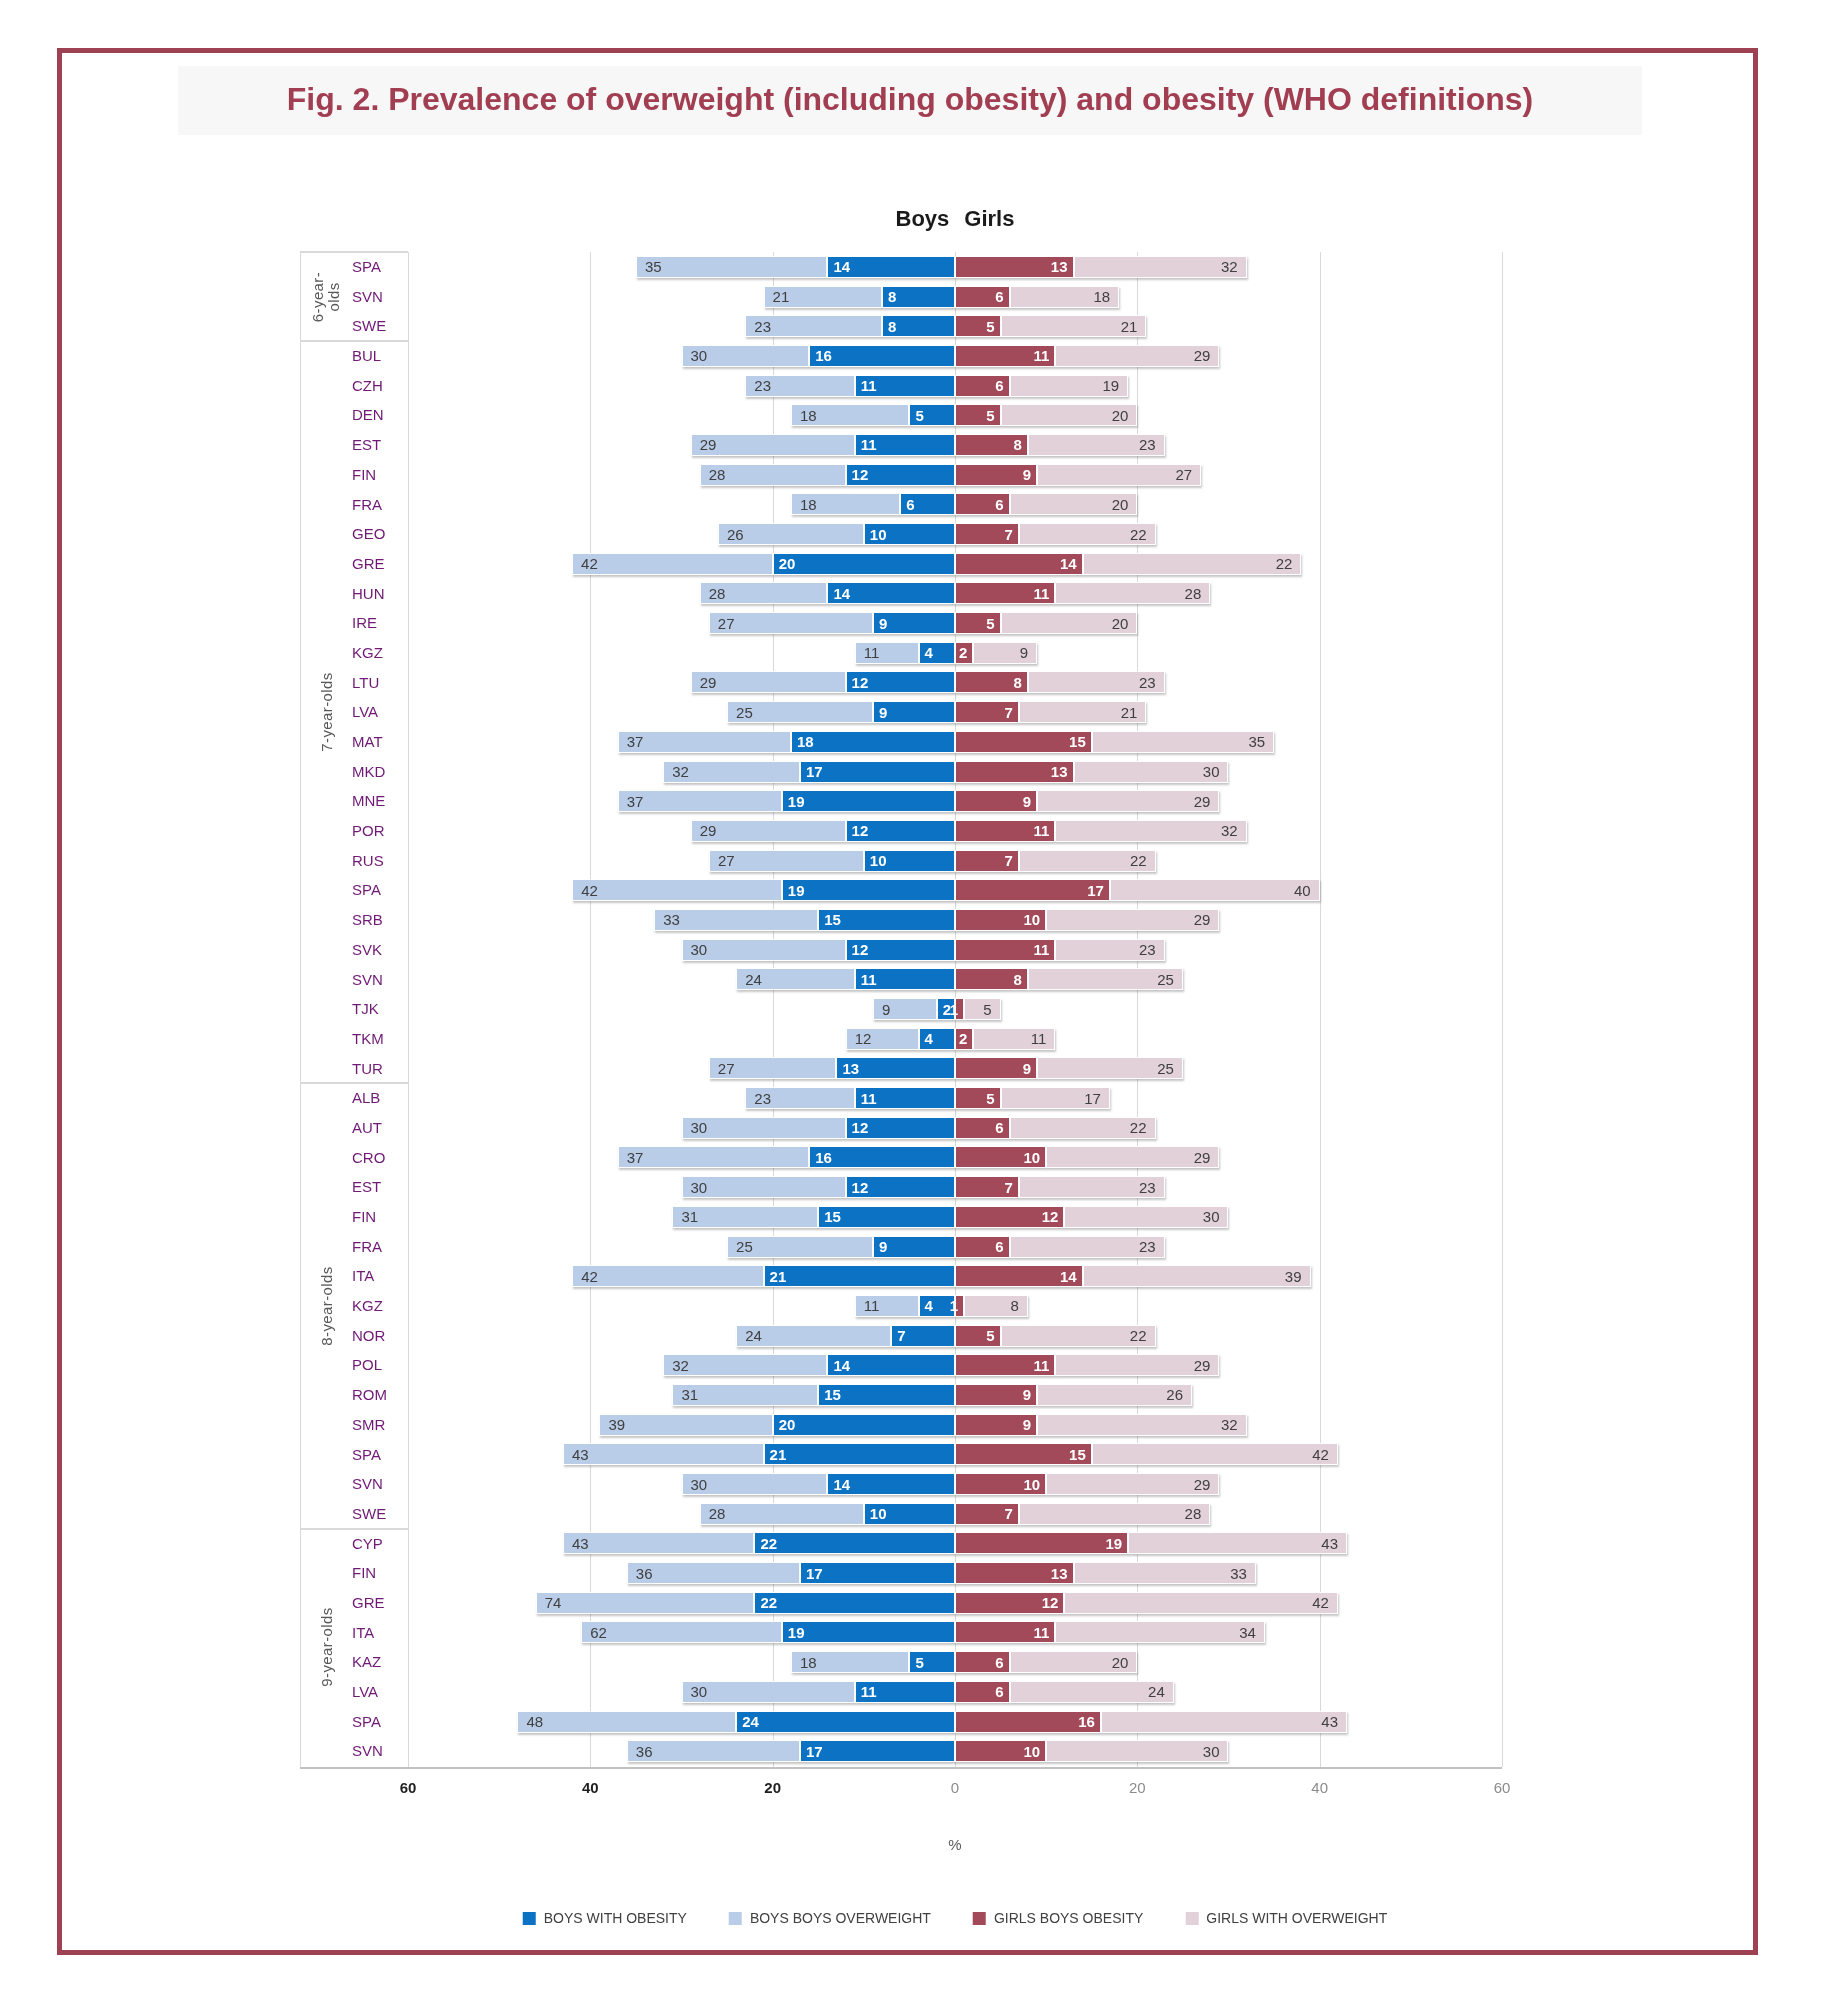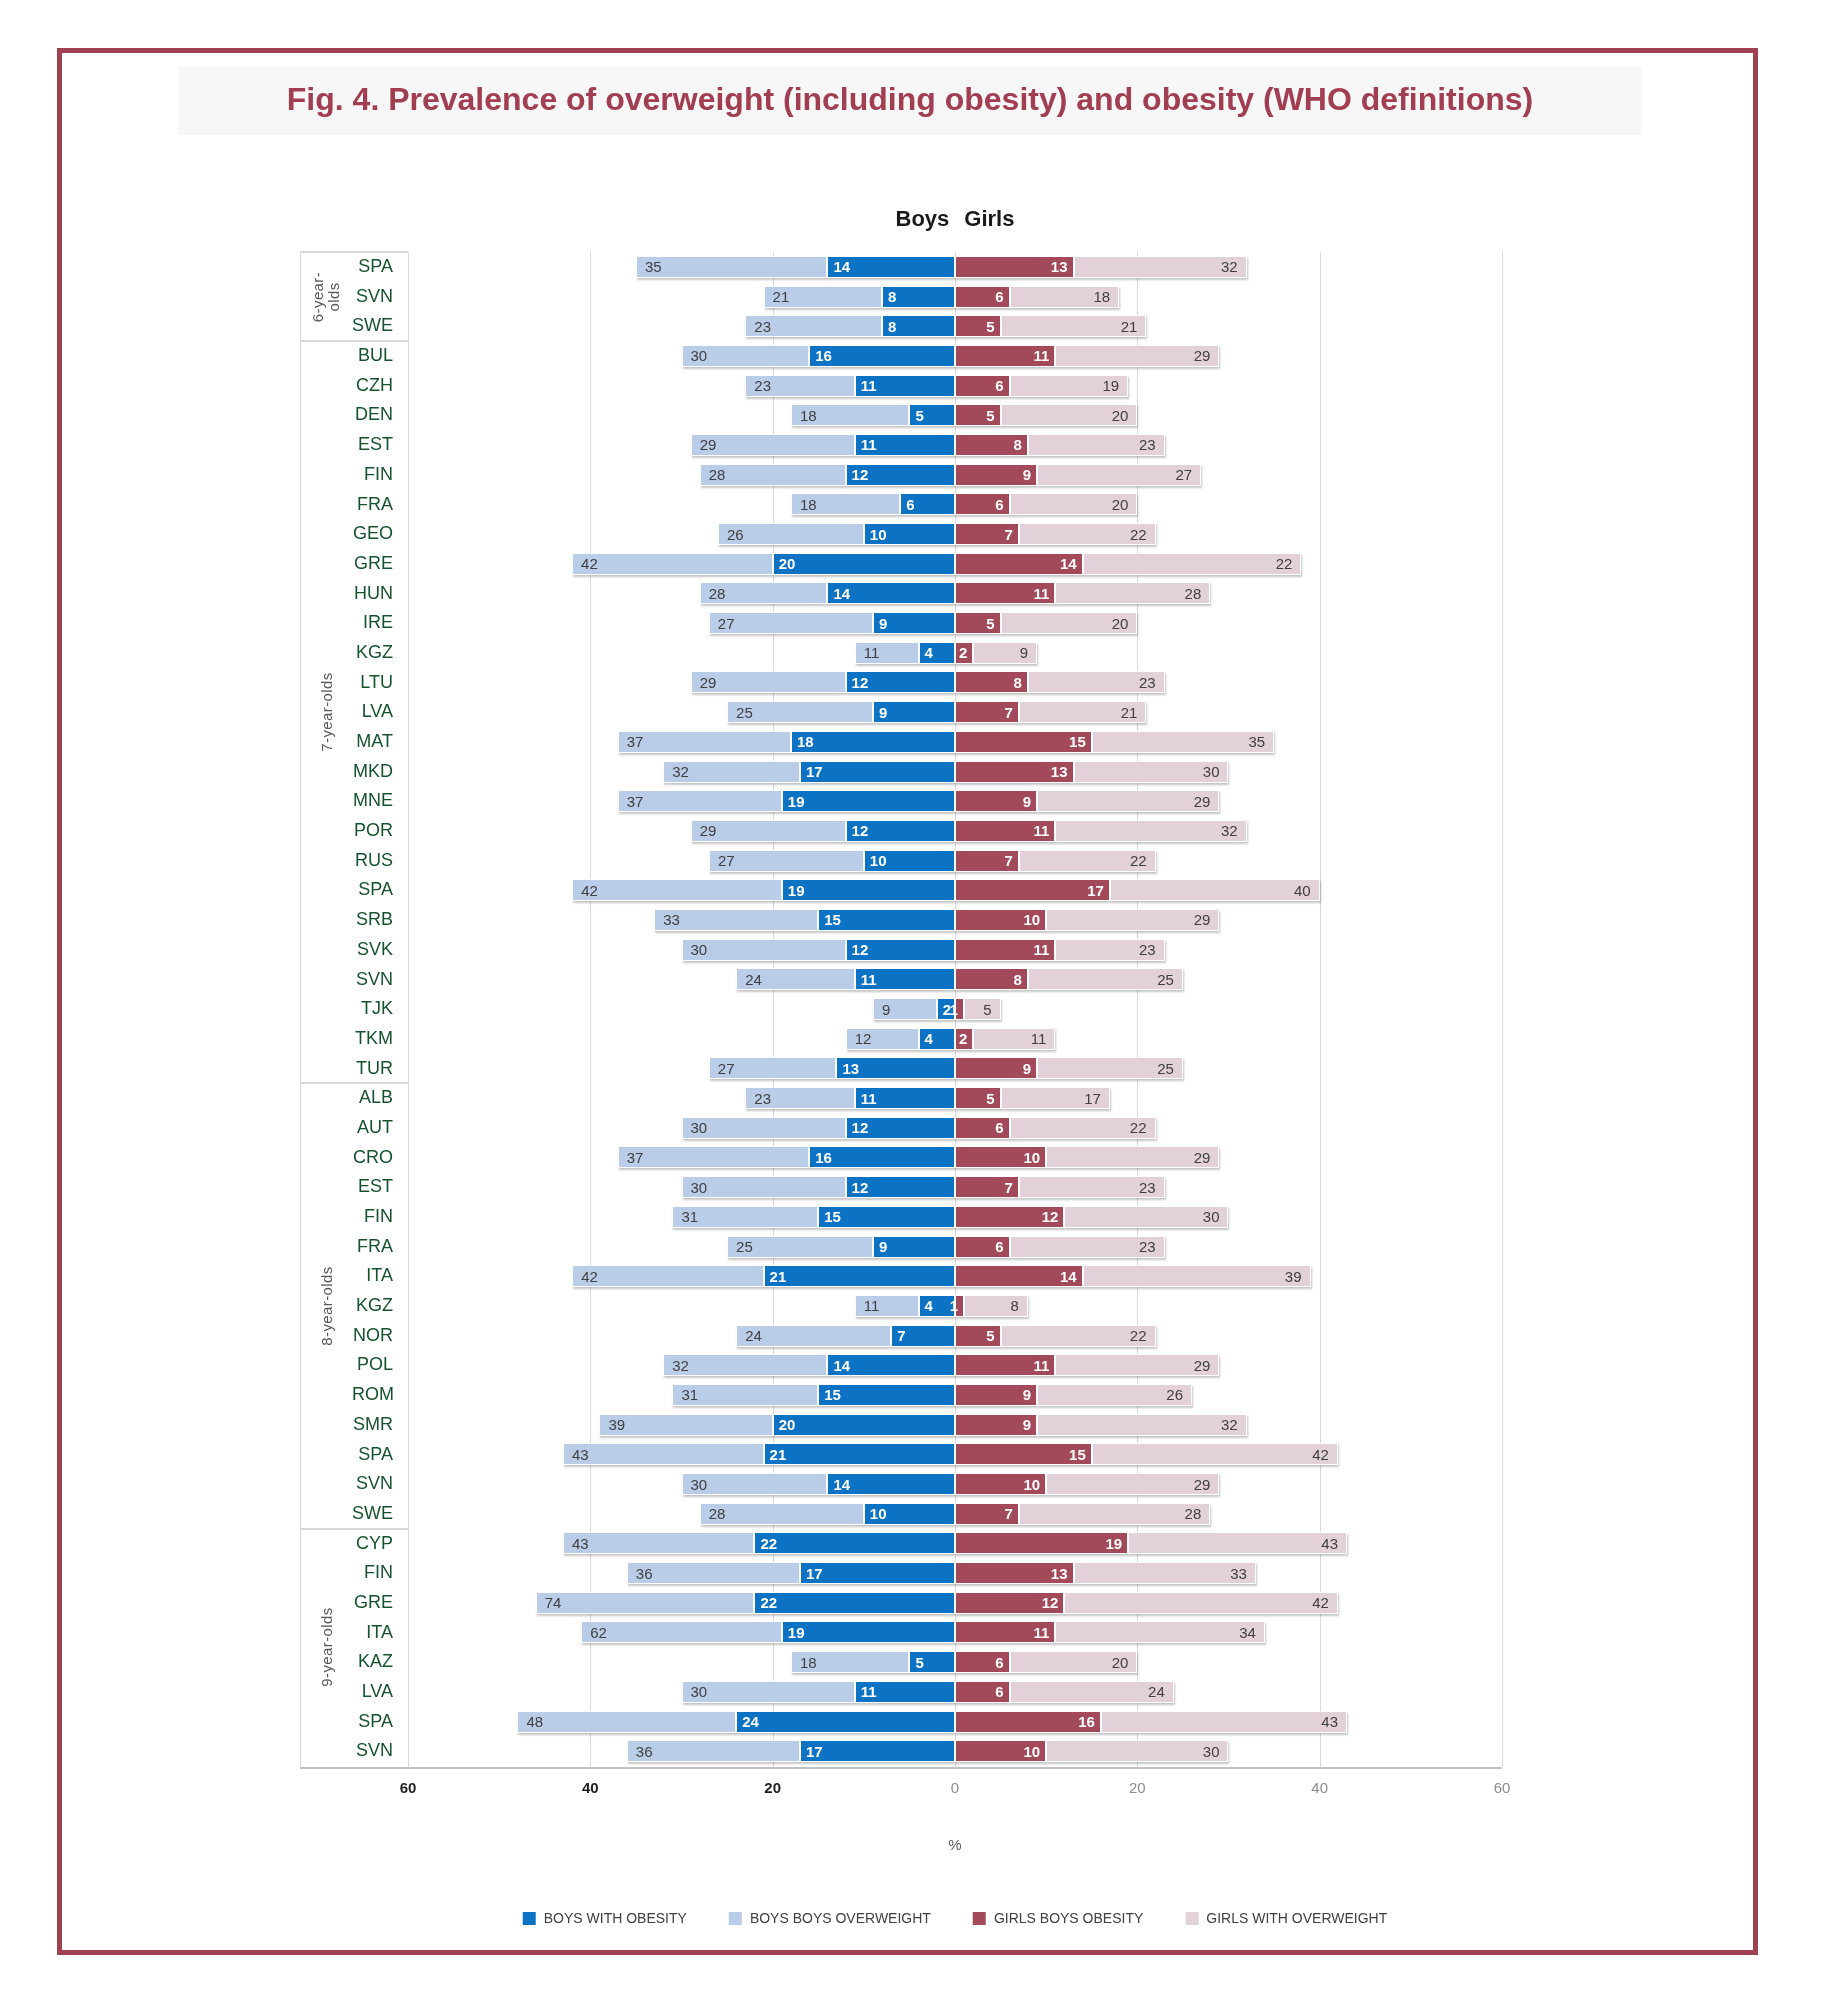--- a/index.html
+++ b/index.html
@@ -31,21 +31,21 @@
   .group-label-cell{width:52px;position:relative;flex:none;}
   .group-label{
     position:absolute;left:50%;top:50%;
     transform:translate(-50%,-50%) rotate(-90deg);
     font-size:15px;color:#595959;letter-spacing:0.4px;white-space:nowrap;
   }
   .group-label.wrap{white-space:normal;width:74px;text-align:center;line-height:16px;}
   .group-rows{display:flex;flex-direction:column;flex:1;}
   .row{display:flex;height:29.7px;align-items:center;}
   .country-cell{
-    width:56px;flex:none;font-size:18px;color:#14532d;text-align:right;
+    width:56px;flex:none;font-size:15px;color:#701a75;text-align:left;
     padding-right:15px;box-sizing:border-box;line-height:29.7px;
   }
   .bars{display:flex;flex:1;}
   .boys-half{width:547px;flex:none;display:flex;justify-content:flex-end;align-items:center;}
   .girls-half{width:547px;flex:none;display:flex;justify-content:flex-start;align-items:center;}
   .seg{
     height:22px;box-sizing:border-box;border:1px solid #ffffff;
     display:flex;align-items:center;font-size:15px;flex:none;
     box-shadow:1px 1.5px 2px rgba(90,90,90,0.35);
   }
@@ -66,21 +66,21 @@
   }
   .legend-item{display:flex;align-items:center;gap:8px;font-size:14px;color:#404040;}
   .legend-swatch{width:13px;height:13px;flex:none;}
 </style>
 </head>
 <body>
 
 <div class="frame"></div>
 
 <div class="title-wrap">
-  <div class="title-line">Fig. 4. Prevalence of overweight (including obesity) and obesity (WHO definitions)</div>
+  <div class="title-line">Fig. 2. Prevalence of overweight (including obesity) and obesity (WHO definitions)</div>
 </div>
 
 <div class="chart">
   <div class="center-header">
     <span>Boys</span>
     <span>Girls</span>
   </div>
   <div>
       <div class="gridline" style="left: 108px;"></div>
       <div class="gridline" style="left: 290.333px;"></div>

